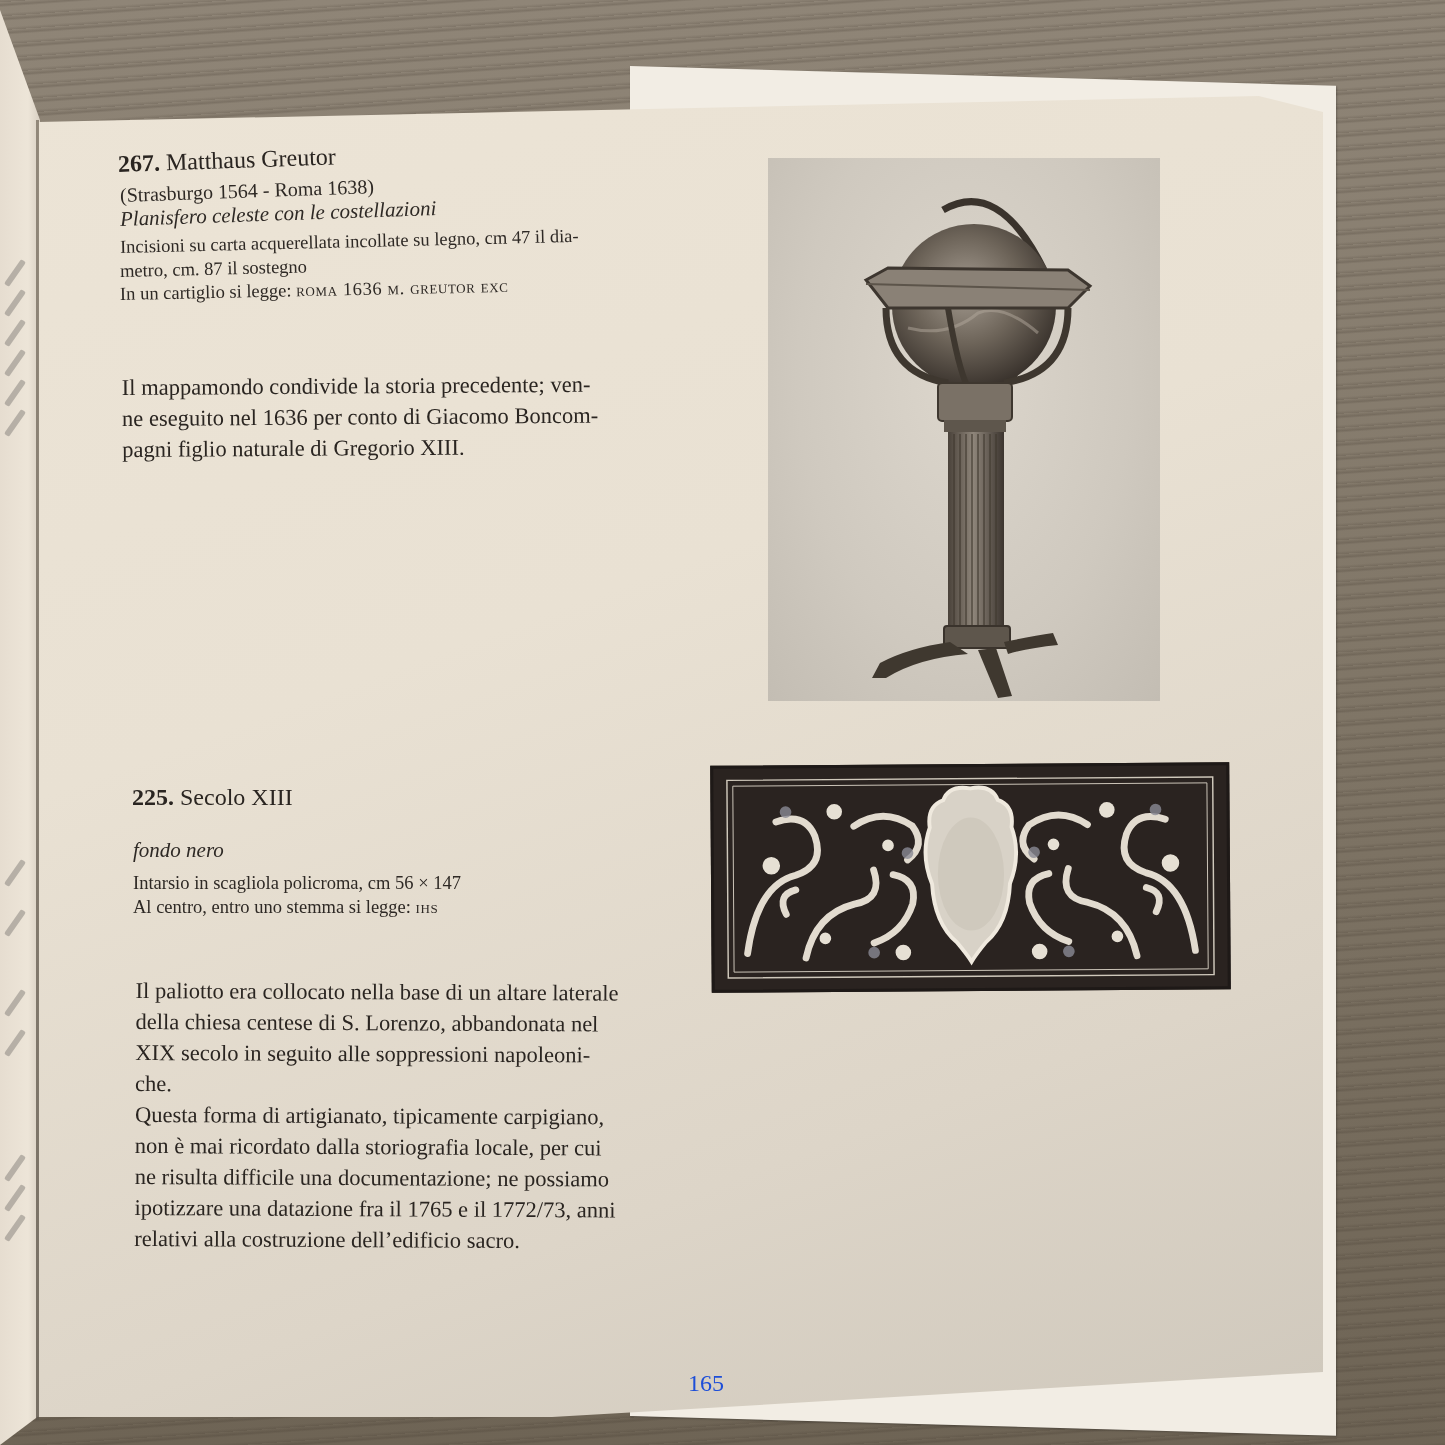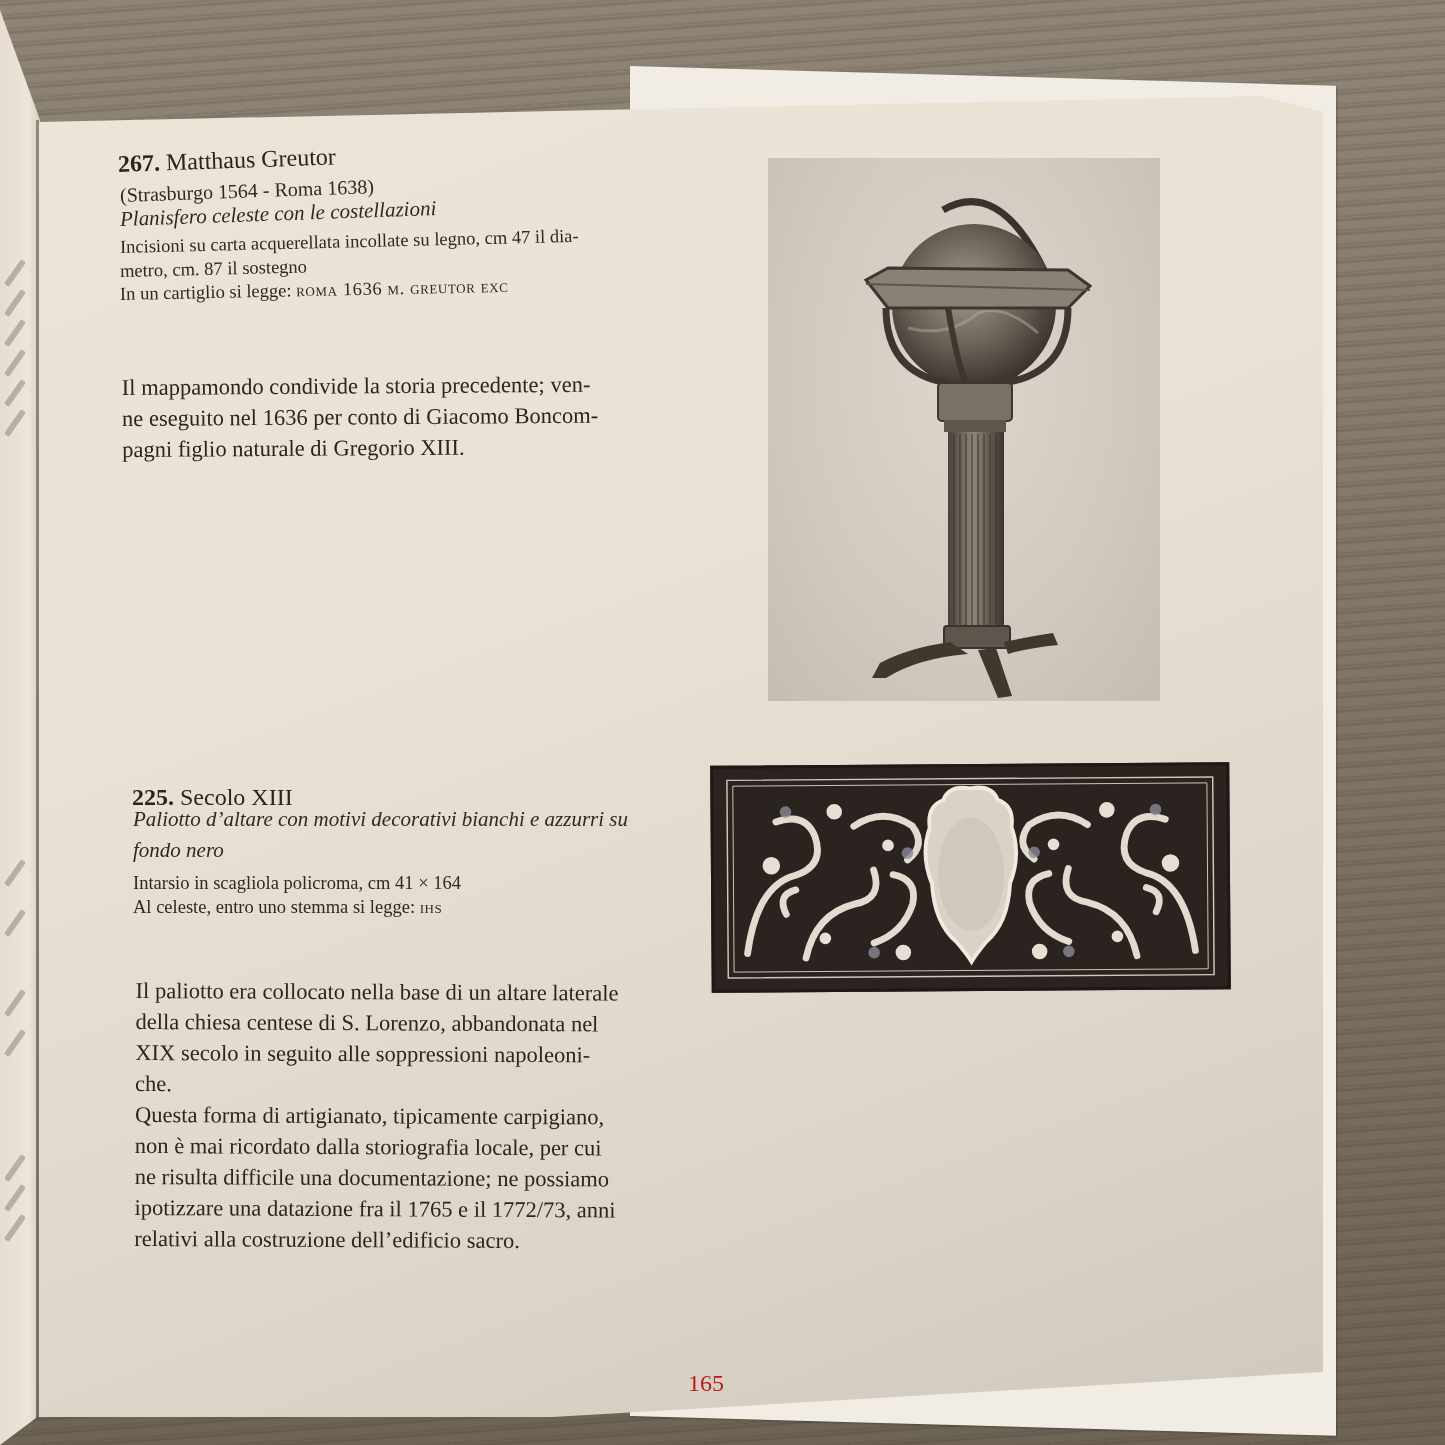--- a/index.html
+++ b/index.html
@@ -101,21 +101,21 @@
       border: 3px solid #1e1917;
       transform: rotate(-0.4deg);
       overflow: hidden;
     }
     .figure-altar svg { width: 100%; height: 100%; display: block; }
 
     .page-number {
       position: absolute;
       left: 688px; top: 1370px;
       font-size: 24px;
-      color: #b91c1c;
+      color: #1d4ed8;
     }
   </style>
 </head>
 <body>
 
 <div class="left-page">
   <div class="ghost-line" style="top:270px;"></div>
   <div class="ghost-line" style="top:300px;"></div>
   <div class="ghost-line" style="top:330px;"></div>
   <div class="ghost-line" style="top:360px;"></div>
@@ -202,25 +202,24 @@
       <path d="M182 484 Q140 490 112 505 L104 520 L118 520 Q150 500 200 496 Z" fill="#3f382f"></path>
       <path d="M236 484 Q265 478 285 475 L290 487 Q260 490 240 496 Z" fill="#3f382f"></path>
       <path d="M210 492 L230 540 L244 538 L228 490 Z" fill="#3f382f"></path>
     </svg>
   </div>
 
   <div class="entry-header" style="left:132px; top:783px;">
     <span class="num">225.</span>
     <span>Secolo XIII</span>
   </div>
-  <div class="line italic" style="left:133px; top:807px; font-size:21px;">Paliotto d’altare con motivi decorativi bianchi e azzurri su</div>
   <div class="line italic" style="left:133px; top:838px; font-size:21px;text-align:right;">fondo nero</div>
-  <div class="line small" style="left:133px; top:873px;">Intarsio in scagliola policroma, cm 41 × 164</div>
+  <div class="line small" style="left:133px; top:873px;">Intarsio in scagliola policroma, cm 56 × 147</div>
   <div class="line small" style="left:133px; top:897px;">
-    <span>Al celeste, entro uno stemma si legge: </span><span class="smallcaps">ihs</span>
+    <span>Al centro, entro uno stemma si legge: </span><span class="smallcaps">ihs</span>
   </div>
 
   <div class="para" style="left:135px; top:975px; transform:rotate(0.3deg); transform-origin:left center;">
     <div>Il paliotto era collocato nella base di un altare laterale</div>
     <div>della chiesa centese di S. Lorenzo, abbandonata nel</div>
     <div>XIX secolo in seguito alle soppressioni napoleoni-</div>
     <div>che.</div>
     <div>Questa forma di artigianato, tipicamente carpigiano,</div>
     <div>non è mai ricordato dalla storiografia locale, per cui</div>
     <div>ne risulta difficile una documentazione; ne possiamo</div>

